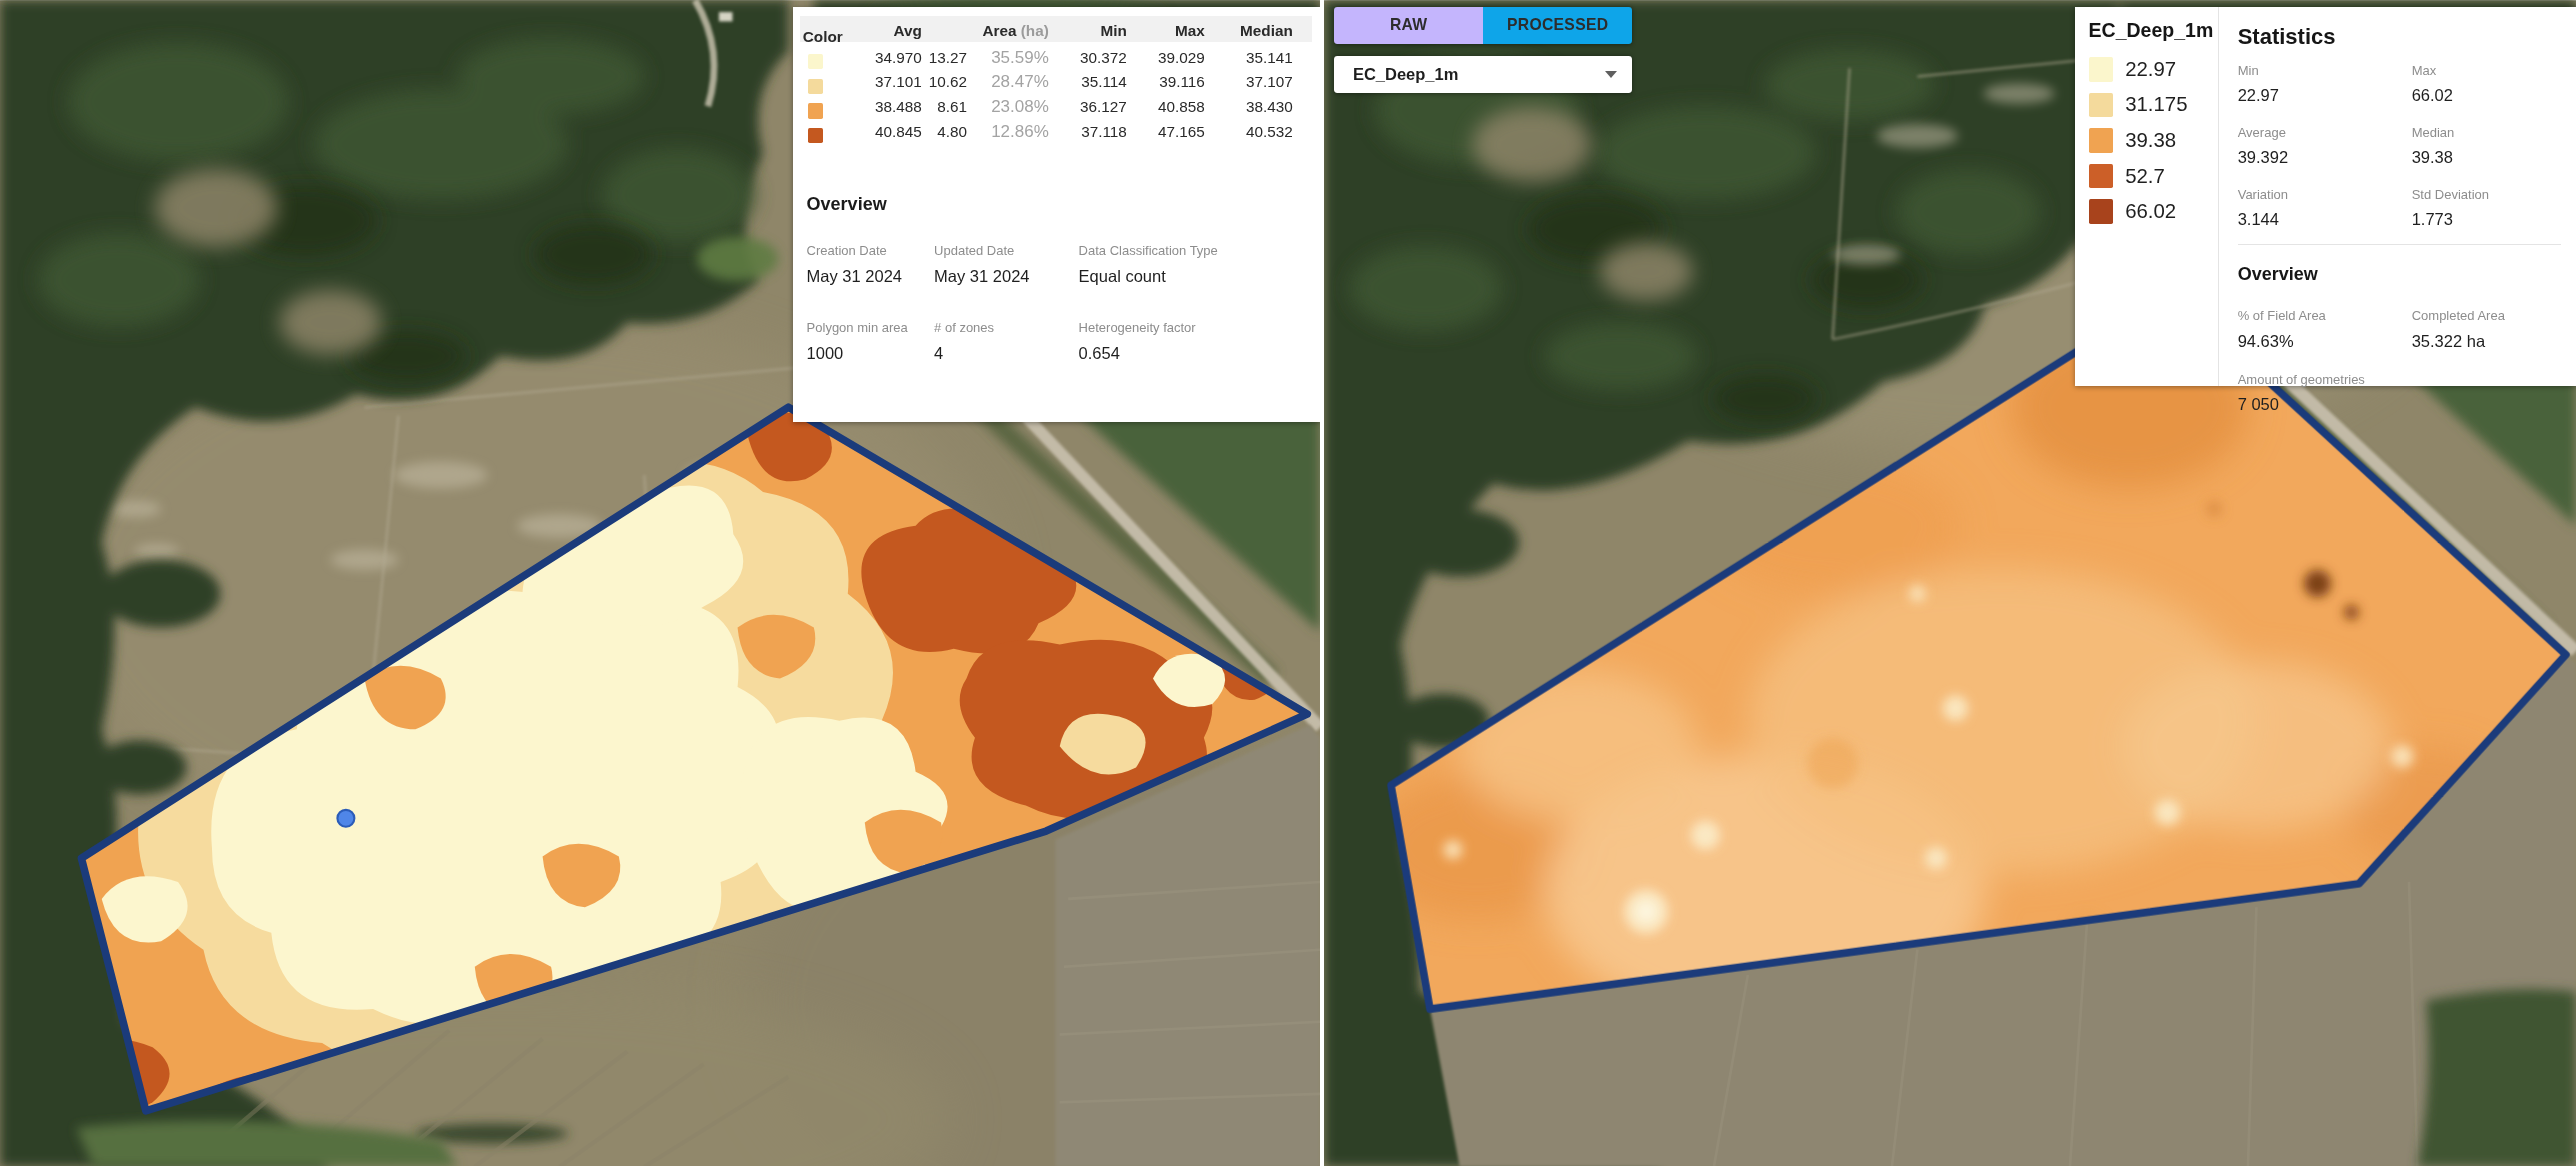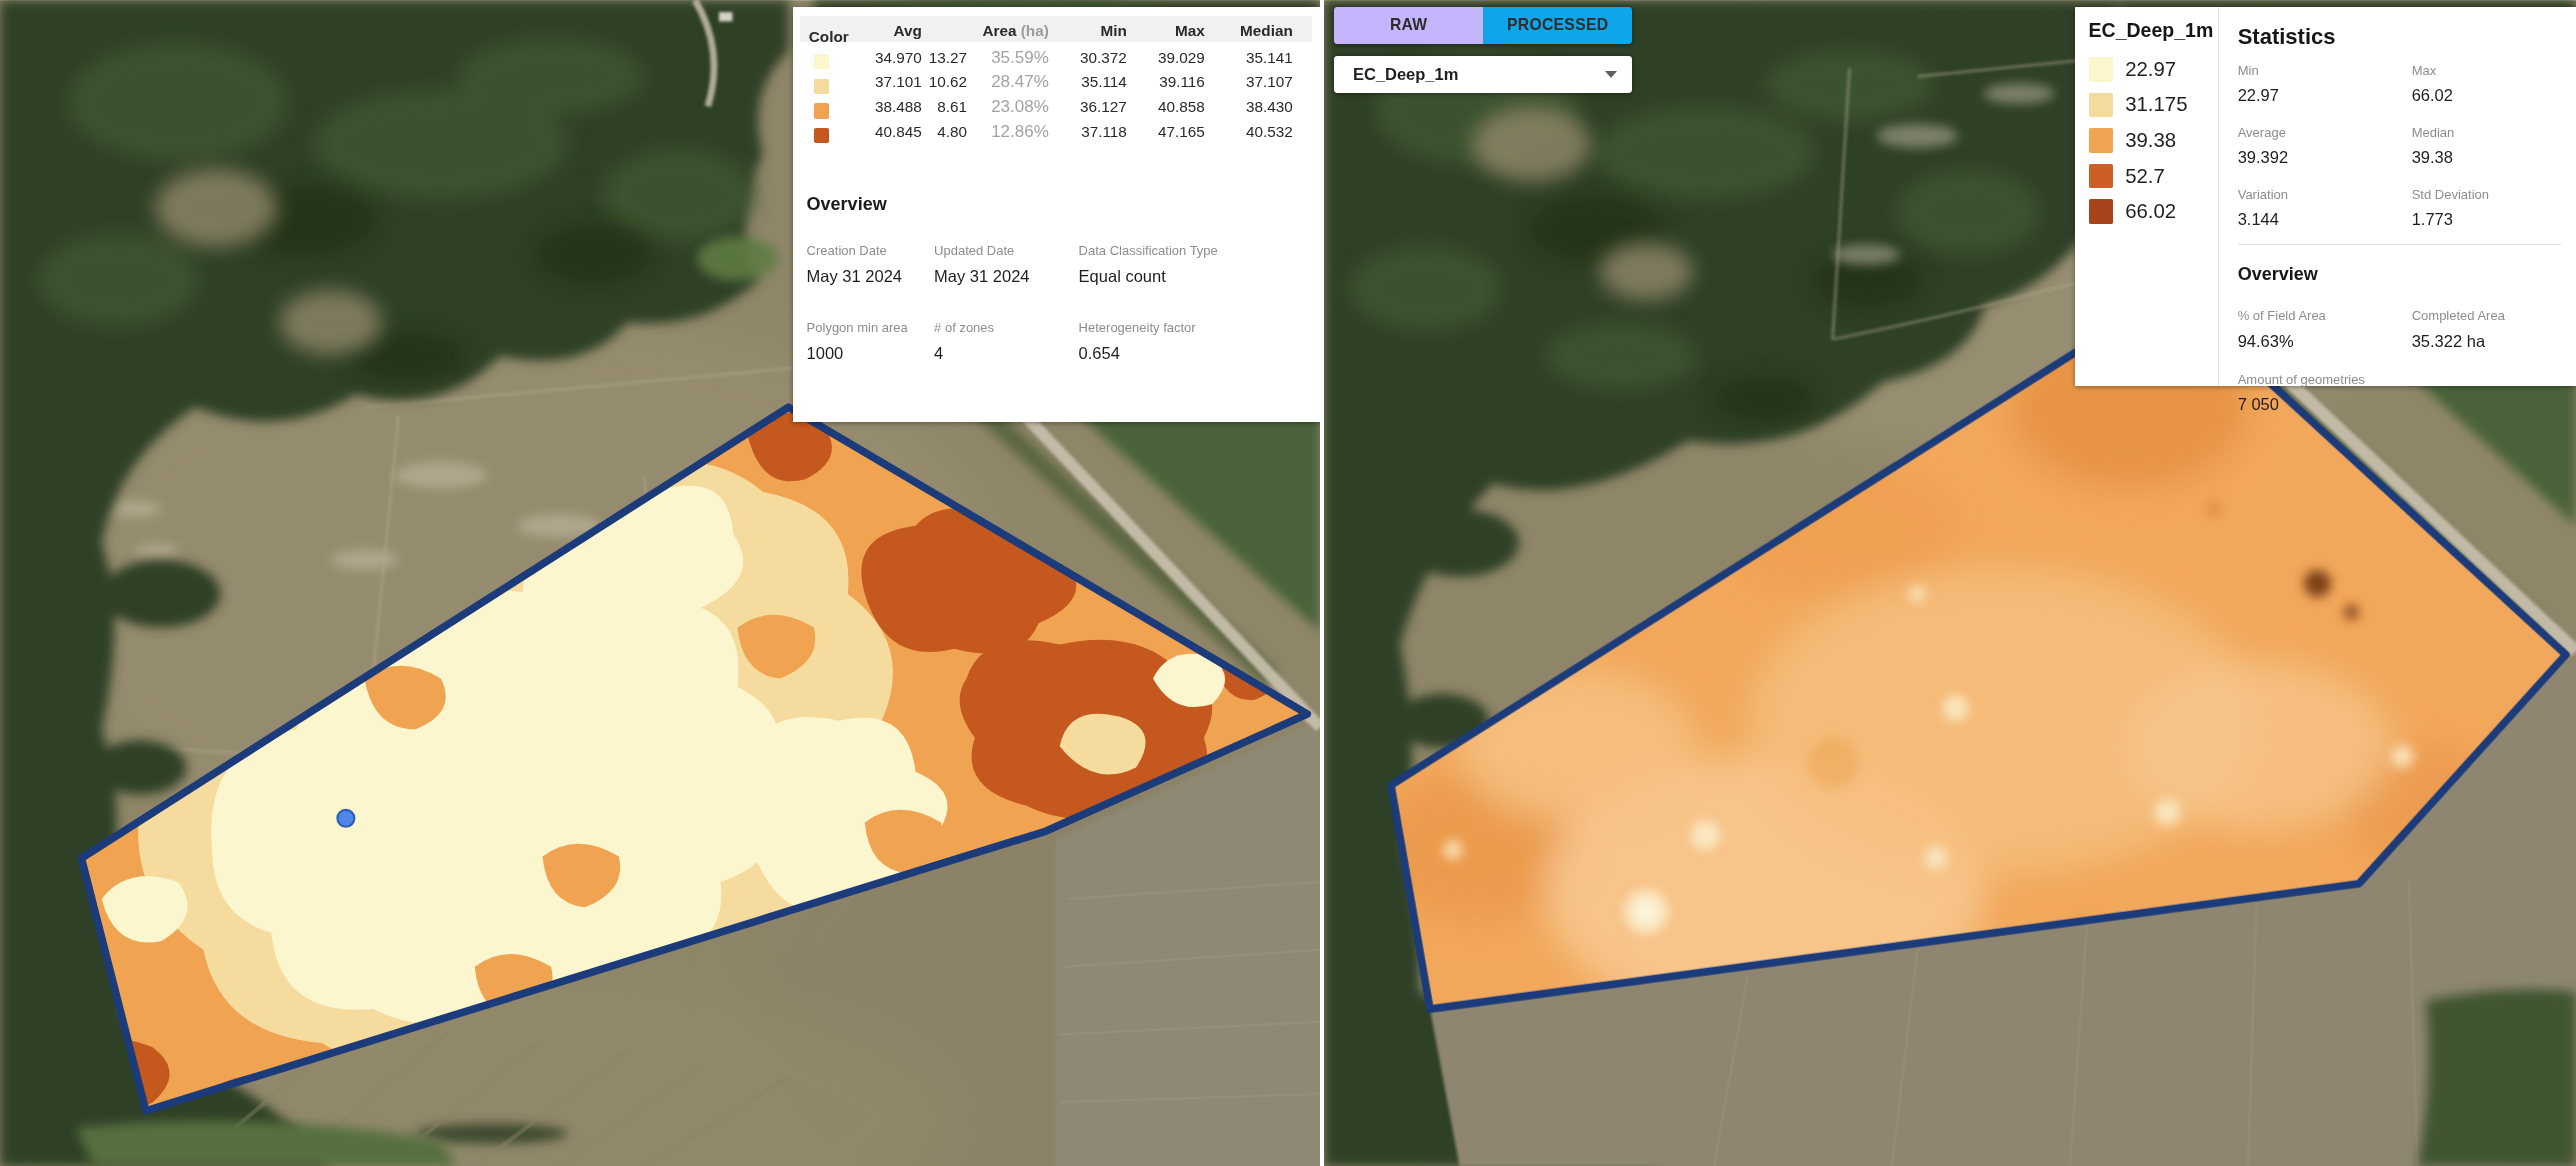--- a/index.html
+++ b/index.html
@@ -14,21 +14,21 @@
   
   .card{position:absolute;background:#fff;box-shadow:0 0.8px 5.1px rgba(0,0,0,.38);}
   .zones-card{left:793px;top:6.8px;width:527px;height:415px;}
   .stats-card{right:0;top:6.8px;width:501px;height:379px;display:flex;}
 
   
   .zone-table{margin:9.3px 8.5px 0 6.8px;}
   .zt-row{display:grid;grid-template-columns:47px 75px 127px 78px 78px 88px;align-items:center;height:24.6px;}
   .zt-head{background:#F1F1F1;height:26px;font-weight:bold;font-size:15.3px;color:#1e1e1e;}
   .zt-cell{text-align:right;font-size:15.3px;color:#2a2a2a;white-space:nowrap;}
-  .zt-cell.first{text-align:left;padding-left:9px;margin-top:12px;}
+  .zt-cell.first{text-align:left;padding-left:3px;margin-top:12px;}
   .unit-gray{color:#9b9b9b;font-weight:bold;}
   .swatch{width:15.3px;height:15.3px;border-radius:1.7px;margin-left:5.1px;}
   .area-cell{display:flex;justify-content:flex-end;align-items:center;gap:24px;}
   .pct{color:#a3a3a3;font-size:17px;}
 
   
   .ov-block{padding:0 13.6px 0 13.6px;}
   .ov-title{margin-top:54px;font-size:18px;font-weight:bold;color:#1b1b1b;}
   .ov-grid{display:grid;grid-template-columns:119px 136px auto;column-gap:8.5px;row-gap:32px;margin-top:27px;}
   .field-label{font-size:13px;color:#8d8d8d;line-height:1.35;}

